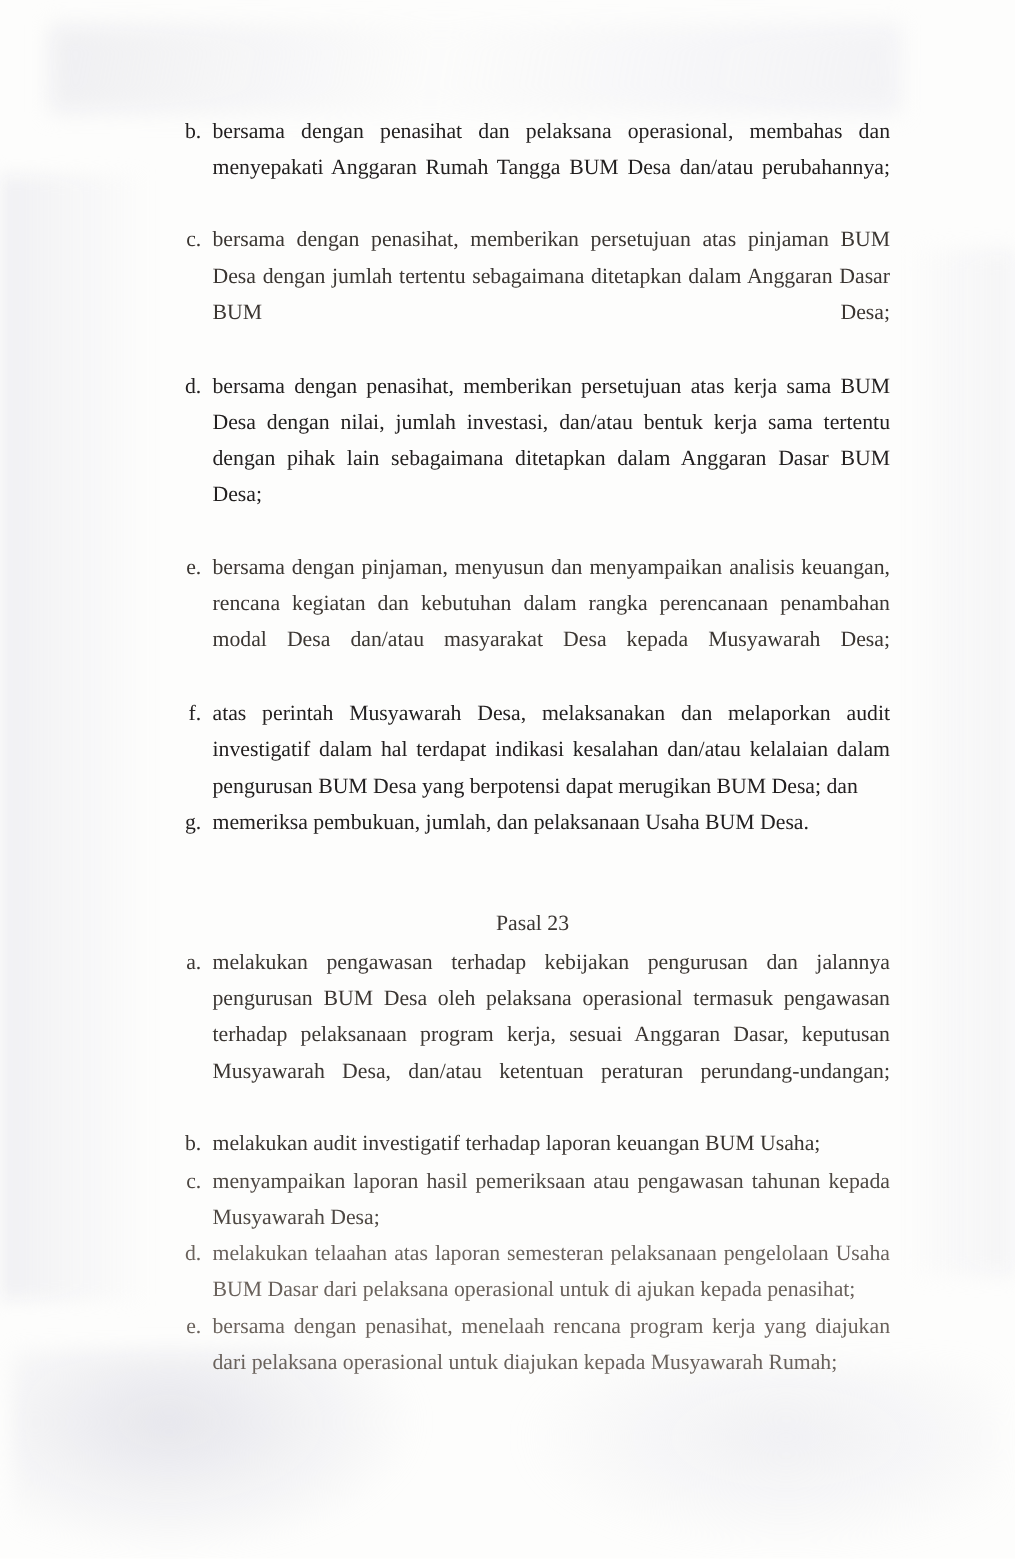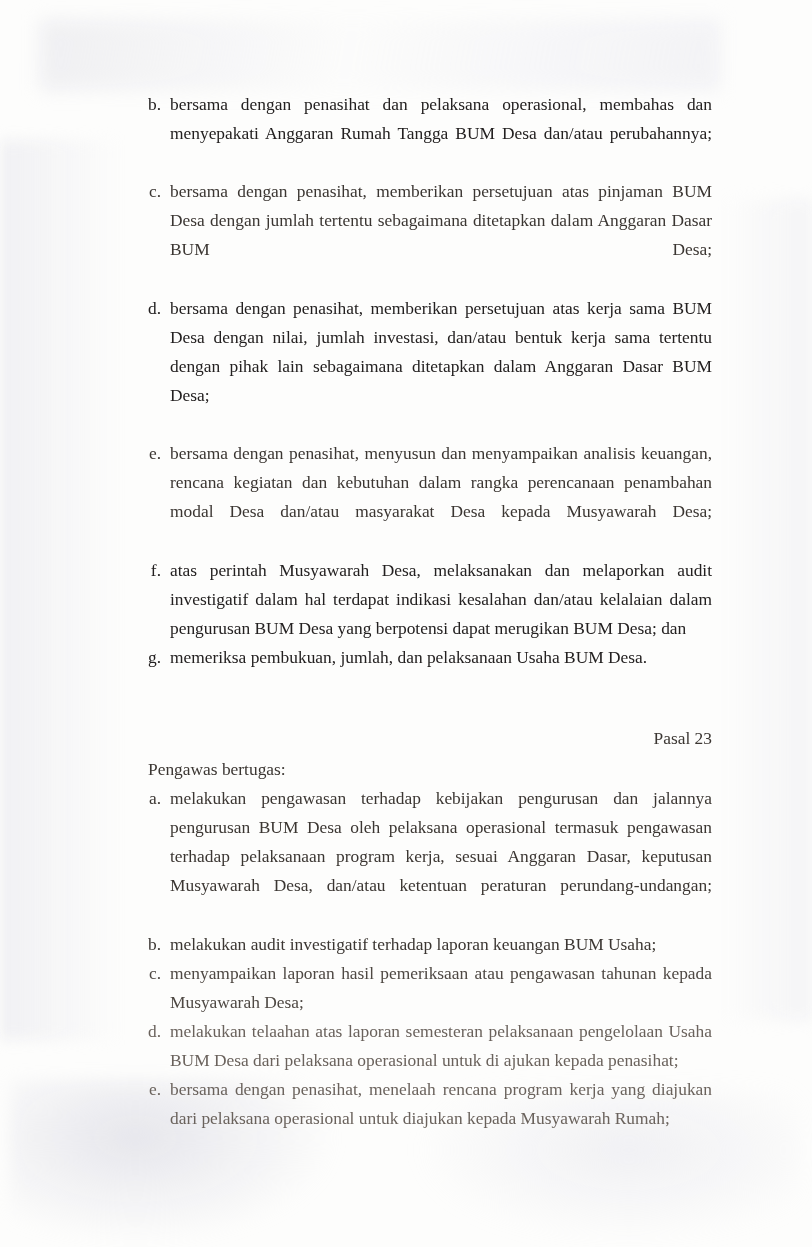--- a/index.html
+++ b/index.html
@@ -84,21 +84,21 @@
   }
   
   .item .body::after {
     content: "";
     display: inline-block;
     width: 100%;
   }
   .item.ragged .body::after { display: none; }
 
   .heading-center {
-    text-align: right;
+    text-align: center;
     margin: 0;
   }
   .lead-line {
     text-align: left;
     margin: 0;
     padding-left: 8px;
   }
 
   .gap-pasal { height: 52px; }
   .gap-after-heading { height: 2px; }
@@ -132,59 +132,58 @@
       <span class="body">bersama dengan penasihat, memberikan persetujuan atas pinjaman BUM Desa dengan jumlah tertentu sebagaimana ditetapkan dalam Anggaran Dasar BUM Desa;</span>
     </div>
 
     <div class="item ink-dark">
       <span class="marker">d.</span>
       <span class="body">bersama dengan penasihat, memberikan persetujuan atas kerja sama BUM Desa dengan nilai, jumlah investasi, dan/atau bentuk kerja sama tertentu dengan pihak lain sebagaimana ditetapkan dalam Anggaran Dasar BUM Desa;</span>
     </div>
 
     <div class="item ink-mid">
       <span class="marker">e.</span>
-      <span class="body">bersama dengan penasihat, menyusun dan menyampaikan analisis keuangan, rencana kegiatan dan kebutuhan dalam rangka perencanaan penambahan modal Desa dan/atau masyarakat Desa kepada Musyawarah Desa;</span>
+      <span class="body">bersama dengan pinjaman, menyusun dan menyampaikan analisis keuangan, rencana kegiatan dan kebutuhan dalam rangka perencanaan penambahan modal Desa dan/atau masyarakat Desa kepada Musyawarah Desa;</span>
     </div>
 
     <div class="item ragged ink-dark">
       <span class="marker">f.</span>
       <span class="body">atas perintah Musyawarah Desa, melaksanakan dan melaporkan audit investigatif dalam hal terdapat indikasi kesalahan dan/atau kelalaian dalam pengurusan BUM Desa yang berpotensi dapat merugikan BUM Desa; dan</span>
     </div>
 
     <div class="item ragged ink-dark">
       <span class="marker">g.</span>
       <span class="body">memeriksa pembukuan, jumlah, dan pelaksanaan Usaha BUM Desa.</span>
     </div>
 
     <div class="gap-pasal"></div>
 
     <div class="heading-center ink-mid">Pasal 23</div>
 
     <div class="gap-after-heading"></div>
 
-    <div class="lead-line ink-mid">Pengawas bertugas:</div>
 
     <div class="item ink-mid">
       <span class="marker">a.</span>
       <span class="body">melakukan pengawasan terhadap kebijakan pengurusan dan jalannya pengurusan BUM Desa oleh pelaksana operasional termasuk pengawasan terhadap pelaksanaan program kerja, sesuai Anggaran Dasar, keputusan Musyawarah Desa, dan/atau ketentuan peraturan perundang-undangan;</span>
     </div>
 
     <div class="item ragged ink-mid">
       <span class="marker">b.</span>
       <span class="body">melakukan audit investigatif terhadap laporan keuangan BUM Usaha;</span>
     </div>
 
     <div class="item ragged ink-soft">
       <span class="marker">c.</span>
       <span class="body">menyampaikan laporan hasil pemeriksaan atau pengawasan tahunan kepada Musyawarah Desa;</span>
     </div>
 
     <div class="item ragged ink-faded">
       <span class="marker">d.</span>
-      <span class="body">melakukan telaahan atas laporan semesteran pelaksanaan pengelolaan Usaha BUM Desa dari pelaksana operasional untuk di ajukan kepada penasihat;</span>
+      <span class="body">melakukan telaahan atas laporan semesteran pelaksanaan pengelolaan Usaha BUM Dasar dari pelaksana operasional untuk di ajukan kepada penasihat;</span>
     </div>
 
     <div class="item ragged ink-faded">
       <span class="marker">e.</span>
       <span class="body">bersama dengan penasihat, menelaah rencana program kerja yang diajukan dari pelaksana operasional untuk diajukan kepada Musyawarah Rumah;</span>
     </div>
 
   </div>
 </div>
 

